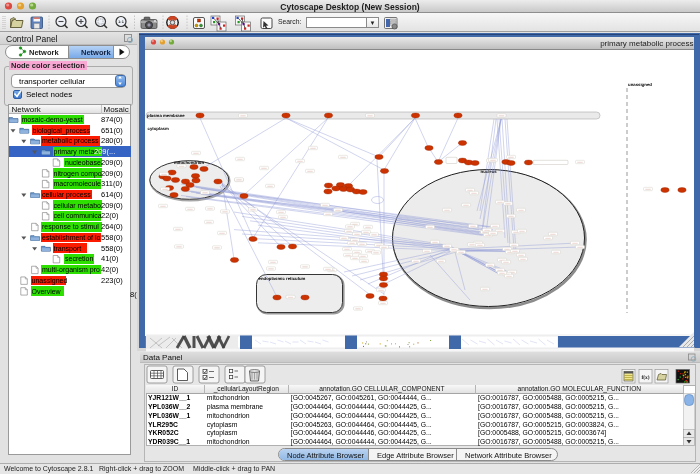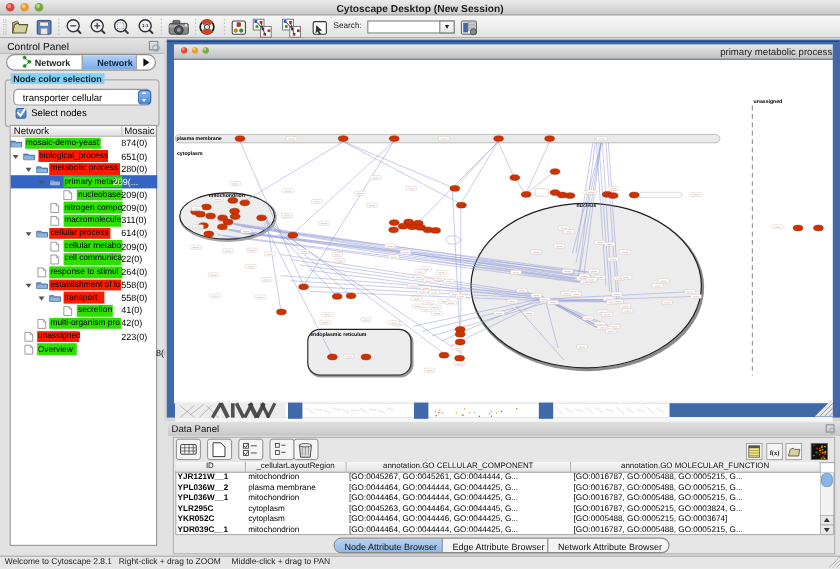--- a/index.html
+++ b/index.html
@@ -19,21 +19,21 @@
 <div class="abs" style="left:0;top:32px;width:700px;height:12.5px;background:linear-gradient(#e3e3e3,#d2d2d2);border-bottom:1px solid #bbb;"></div>
 <div class="abs" style="left:6px;top:34px;font-size:8.5px;color:#111;">Control Panel</div>
 
 <div class="abs" style="left:5px;top:45px;width:125px;height:13.5px;background:#fff;border:1px solid #8e8e8e;border-radius:8px;overflow:hidden;">
   <div class="abs" style="left:61.5px;top:0;width:46px;height:13.5px;background:linear-gradient(#b5d2f5,#6fa3e6);border-left:1px solid #8e8e8e;border-right:1px solid #8e8e8e;"></div>
 </div>
 <div class="abs" style="left:29px;top:47.5px;font-size:7.5px;font-weight:bold;color:#222;">Network</div>
 <div class="abs" style="left:81px;top:47.5px;font-size:7.5px;font-weight:bold;color:#102040;">Network</div>
 
 <div class="abs" style="left:4px;top:66px;width:129px;height:40px;border:1px solid #ababab;border-radius:3px;"></div>
-<div class="abs" style="left:9px;top:61px;background:#7dd3fc;padding:0 2px;font-size:7.5px;font-weight:bold;color:#222;">Node color selection</div>
+<div class="abs" style="left:9px;top:61px;background:#f9a8d4;padding:0 2px;font-size:7.5px;font-weight:bold;color:#222;">Node color selection</div>
 <div class="abs" style="left:11px;top:74px;width:115px;height:14px;background:#fff;border:1px solid #999;border-radius:4px;"></div>
 <div class="abs" style="left:115px;top:74.8px;width:10.5px;height:12.5px;background:linear-gradient(#8fb9ee,#4d87d8);border-radius:3px;border:0.5px solid #3a6bb0;"></div>
 <div class="abs" style="left:19px;top:76.5px;font-size:8px;color:#000;">transporter cellular</div>
 
 <div class="abs" style="left:13px;top:89.5px;width:9px;height:9px;background:linear-gradient(#79aae6,#3d78cf);border:1px solid #2d5da8;border-radius:2px;"></div>
 <div class="abs" style="left:26px;top:90px;font-size:8px;color:#000;">Select nodes</div>
 
 <div class="abs" style="left:7.5px;top:104px;width:123.5px;height:351px;background:#fff;border:1px solid #9a9a9a;"></div>
 <div class="abs" style="left:8.5px;top:105px;width:121.5px;height:9.4px;background:linear-gradient(#fafafa,#e0e0e0);border-bottom:1px solid #b2b2b2;"></div>
 <div class="abs" style="left:11.5px;top:105.2px;font-size:8px;color:#111;">Network</div>

